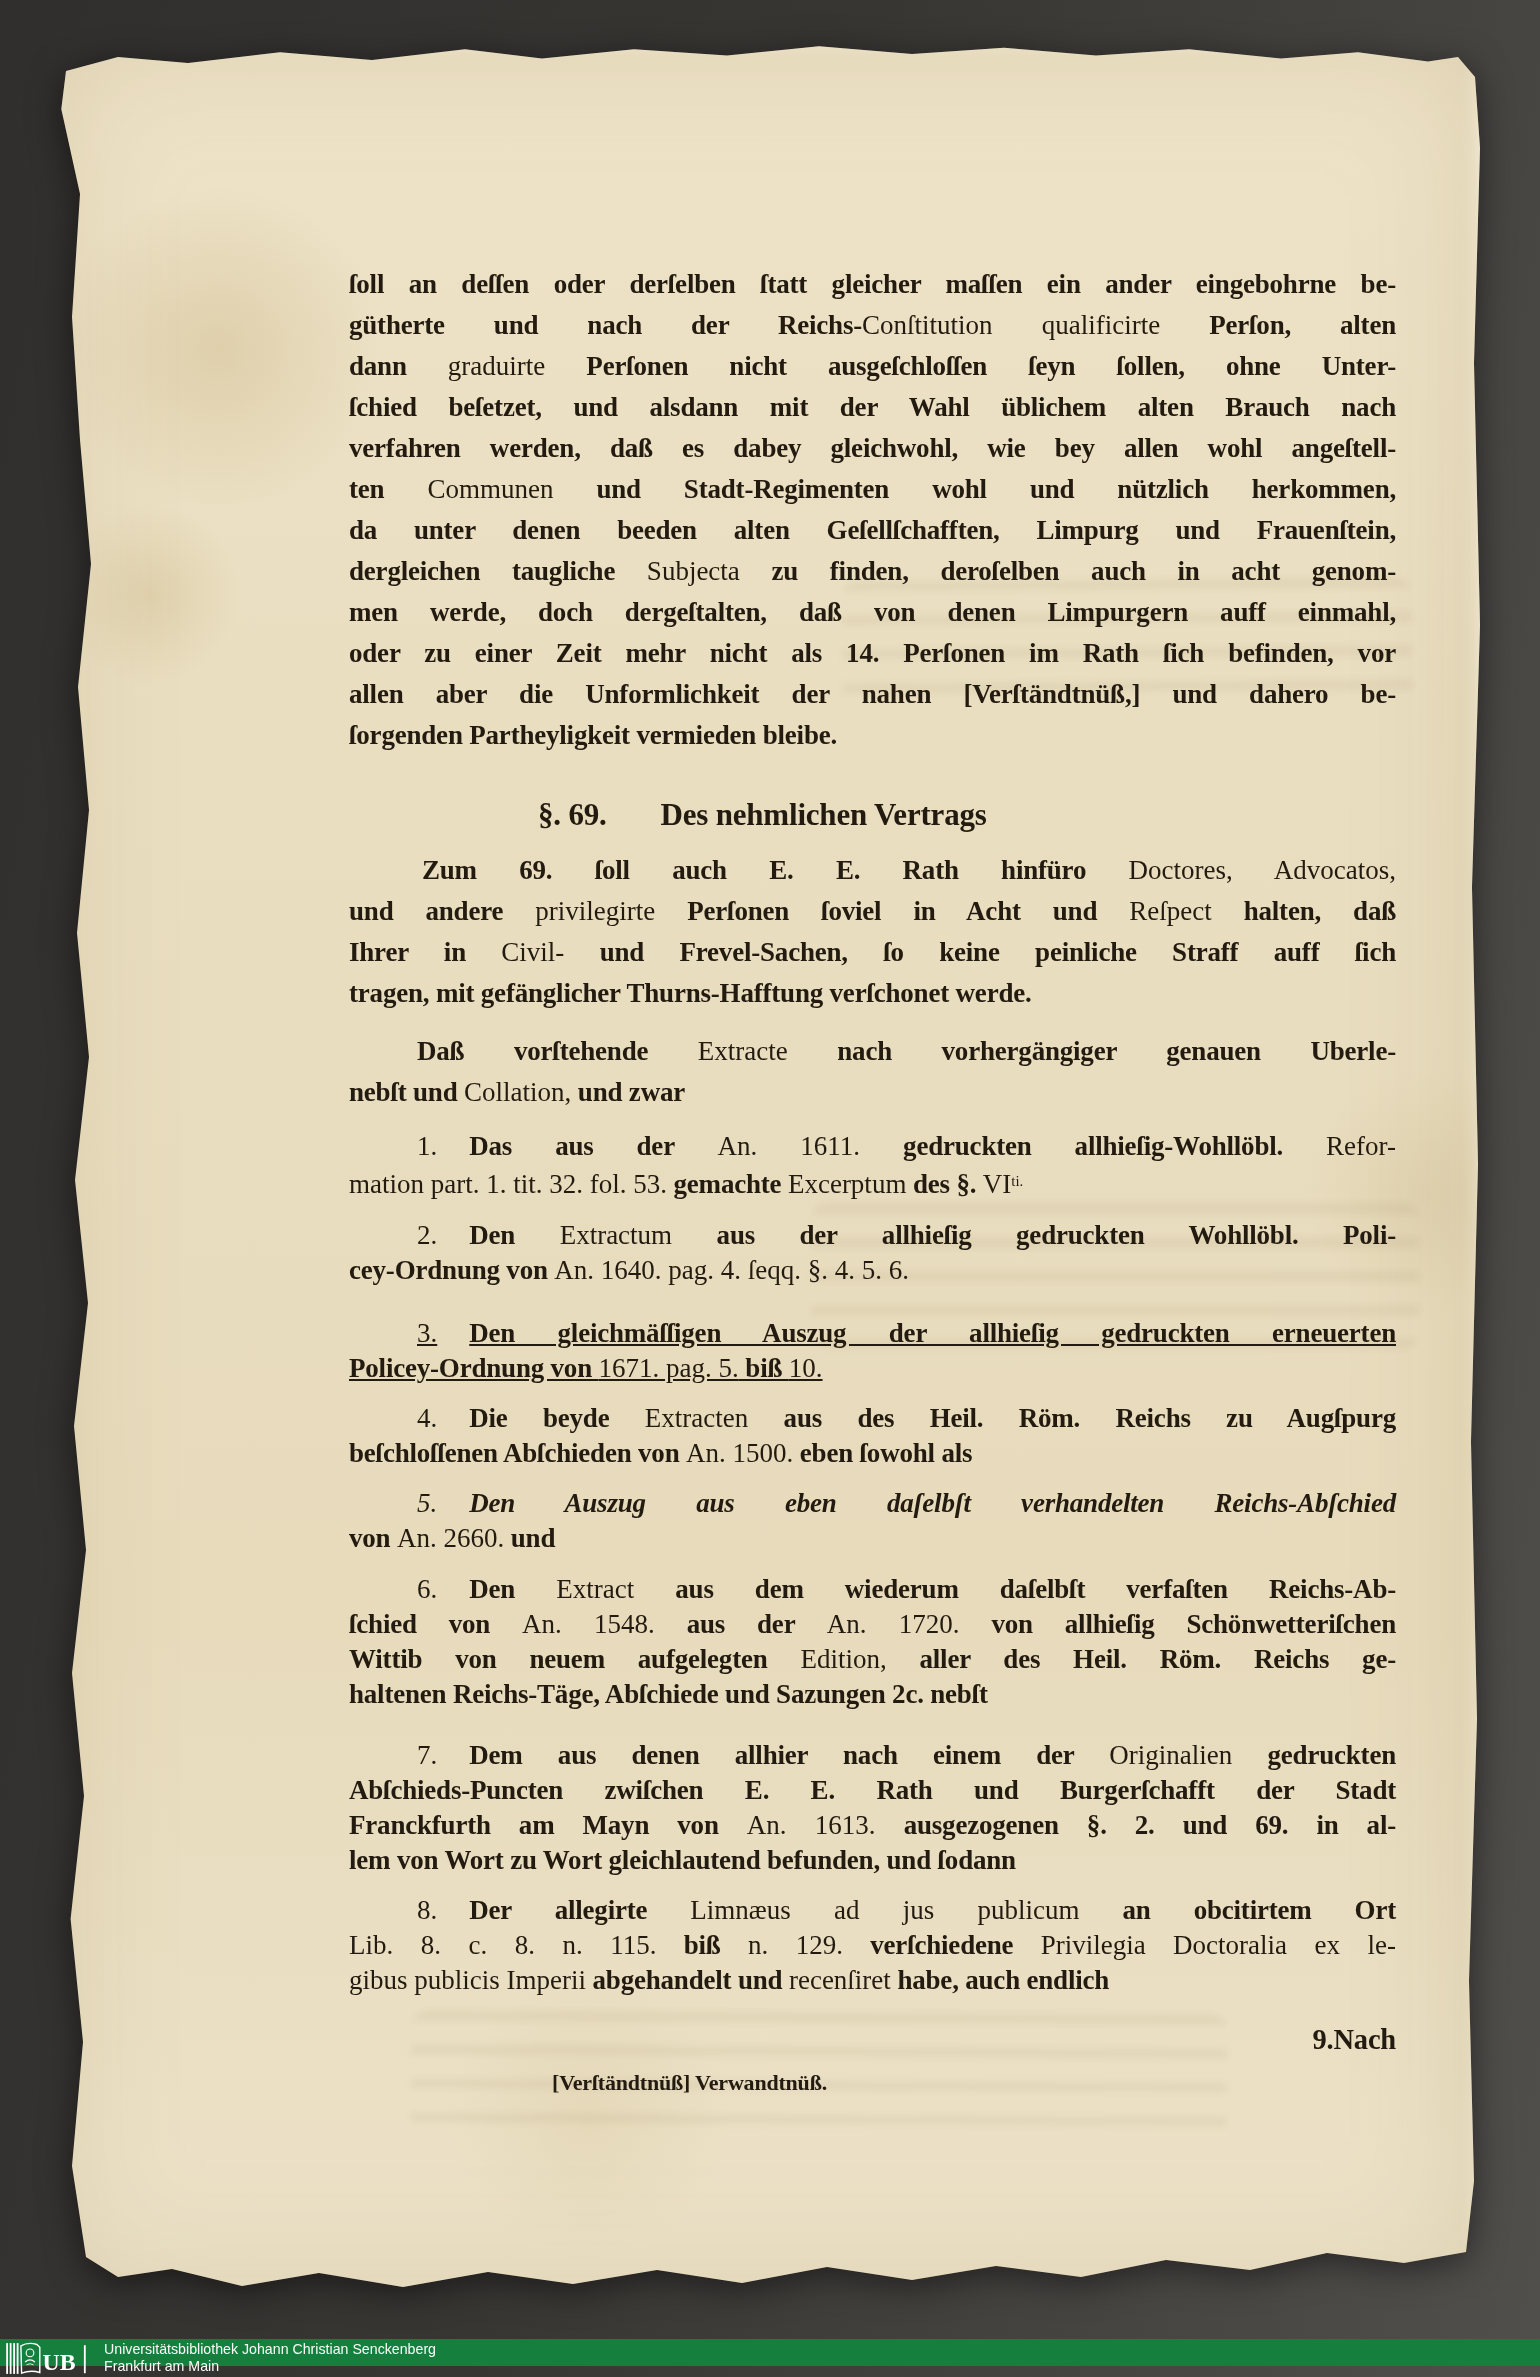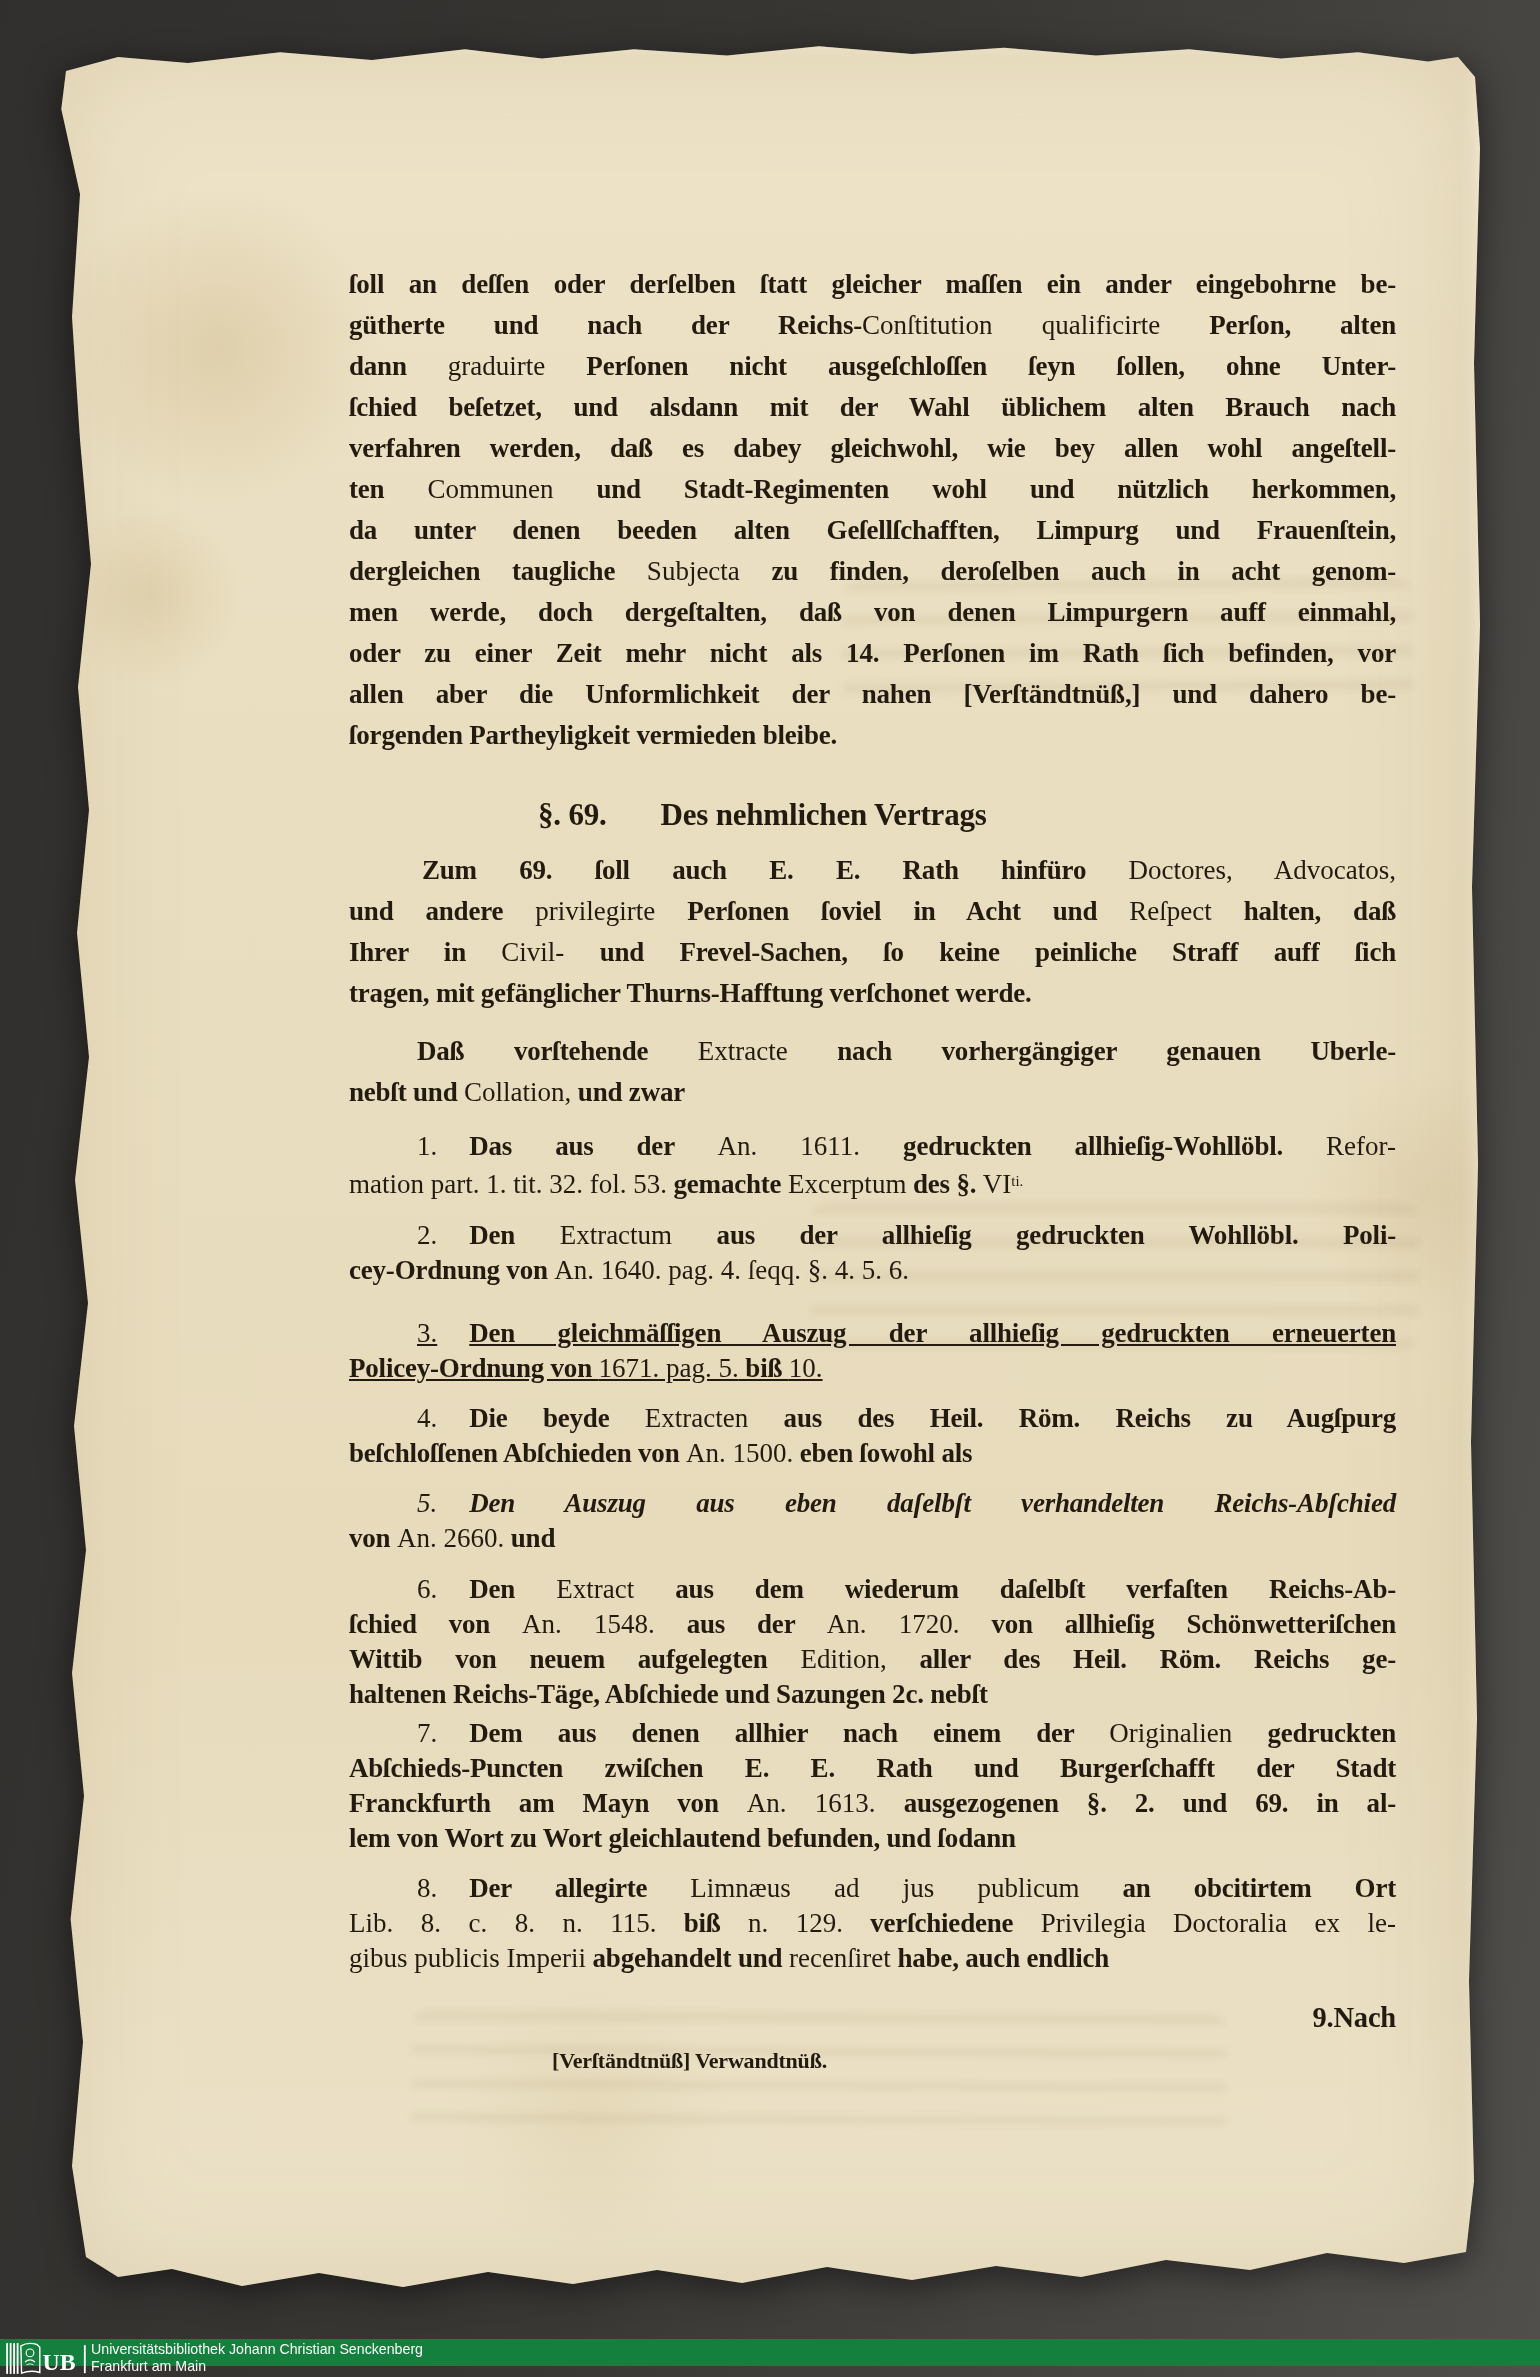--- a/index.html
+++ b/index.html
@@ -39,21 +39,21 @@
   .sup{font-weight:400;font-size:.55em;vertical-align:.5em;}
   .heading{font-size:31px;}
   .catchword{font-size:28.5px;}
   .footnote{font-size:22px;}
   .footer-bar{
     position:absolute;left:0;top:2339px;width:1540px;height:27px;
     background:#15803d;display:flex;align-items:center;
   }
   .ub-logo{position:absolute;left:1.5px;top:1.5px;width:91px;height:35px;}
   .footer-text{
-    position:absolute;left:91px;top:2.3px;color:#fafafa;
+    position:absolute;left:104px;top:2.3px;color:#fafafa;
     font-family:"Liberation Sans","DejaVu Sans",sans-serif;
     font-size:14.2px;line-height:17px;
   }
 </style>
 </head>
 <body>
 
 <div class="paper-wrap">
   <div class="paper">
     <div class="showthrough" id="st1"></div>
@@ -106,21 +106,21 @@
         <div class="block " style="margin-top: 15.4px; line-height: 35px;">
           <div class="line just" style="padding-left: 68px; font-style: italic;"><span class="an">5.</span><span class="gap" style="width: 32px;"></span><span class="fr">Den Auszug aus eben daſelbſt verhandelten Reichs-Abſchied</span></div>
           <div class="line"><span class="fr">von </span><span class="an">An. 2660.</span><span class="fr"> und</span></div>
         </div>
         <div class="block " style="margin-top: 15.4px; line-height: 35px;">
           <div class="line just" style="padding-left: 68px;"><span class="an">6.</span><span class="gap" style="width: 32px;"></span><span class="fr">Den </span><span class="an">Extract</span><span class="fr"> aus dem wiederum daſelbſt verfaſten Reichs-Ab-</span></div>
           <div class="line just"><span class="fr">ſchied von </span><span class="an">An. 1548.</span><span class="fr"> aus der </span><span class="an">An. 1720.</span><span class="fr"> von allhieſig Schönwetteriſchen</span></div>
           <div class="line just"><span class="fr">Wittib von neuem aufgelegten </span><span class="an">Edition,</span><span class="fr"> aller des Heil. Röm. Reichs ge-</span></div>
           <div class="line"><span class="fr">haltenen Reichs-Täge, Abſchiede und Sazungen 2c. nebſt</span></div>
         </div>
-        <div class="block " style="margin-top: 4px; line-height: 35px;">
+        <div class="block " style="margin-top: 26px; line-height: 35px;">
           <div class="line just" style="padding-left: 68px;"><span class="an">7.</span><span class="gap" style="width: 32px;"></span><span class="fr">Dem aus denen allhier nach einem der </span><span class="an">Originalien</span><span class="fr"> gedruckten</span></div>
           <div class="line just"><span class="fr">Abſchieds-Puncten zwiſchen E. E. Rath und Burgerſchafft der Stadt</span></div>
           <div class="line just"><span class="fr">Franckfurth am Mayn von </span><span class="an">An. 1613.</span><span class="fr"> ausgezogenen §. 2. und 69. in al-</span></div>
           <div class="line"><span class="fr">lem von Wort zu Wort gleichlautend befunden, und ſodann</span></div>
         </div>
         <div class="block " style="margin-top: 15.4px; line-height: 35px;">
           <div class="line just" style="padding-left: 68px;"><span class="an">8.</span><span class="gap" style="width: 32px;"></span><span class="fr">Der allegirte </span><span class="an">Limnæus ad jus publicum</span><span class="fr"> an obcitirtem Ort</span></div>
           <div class="line just"><span class="an">Lib. 8. c. 8. n. 115.</span><span class="fr"> biß </span><span class="an">n. 129.</span><span class="fr"> verſchiedene </span><span class="an">Privilegia Doctoralia ex le-</span></div>
           <div class="line"><span class="an">gibus publicis Imperii</span><span class="fr"> abgehandelt und </span><span class="an">recenſiret</span><span class="fr"> habe, auch endlich</span></div>
         </div>

